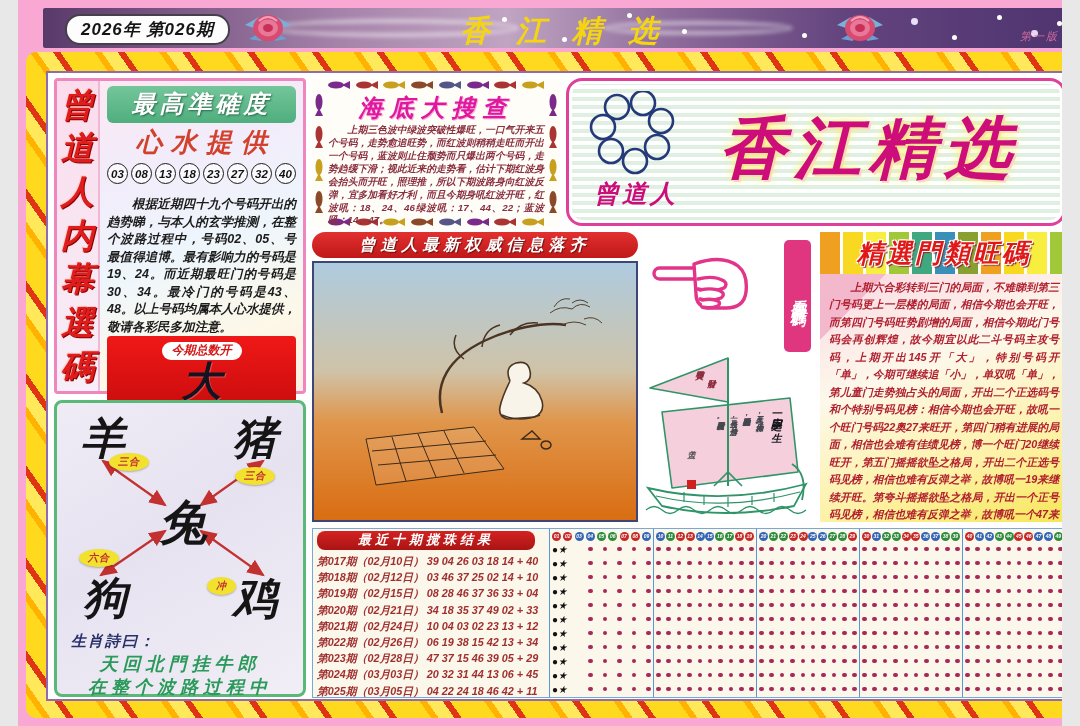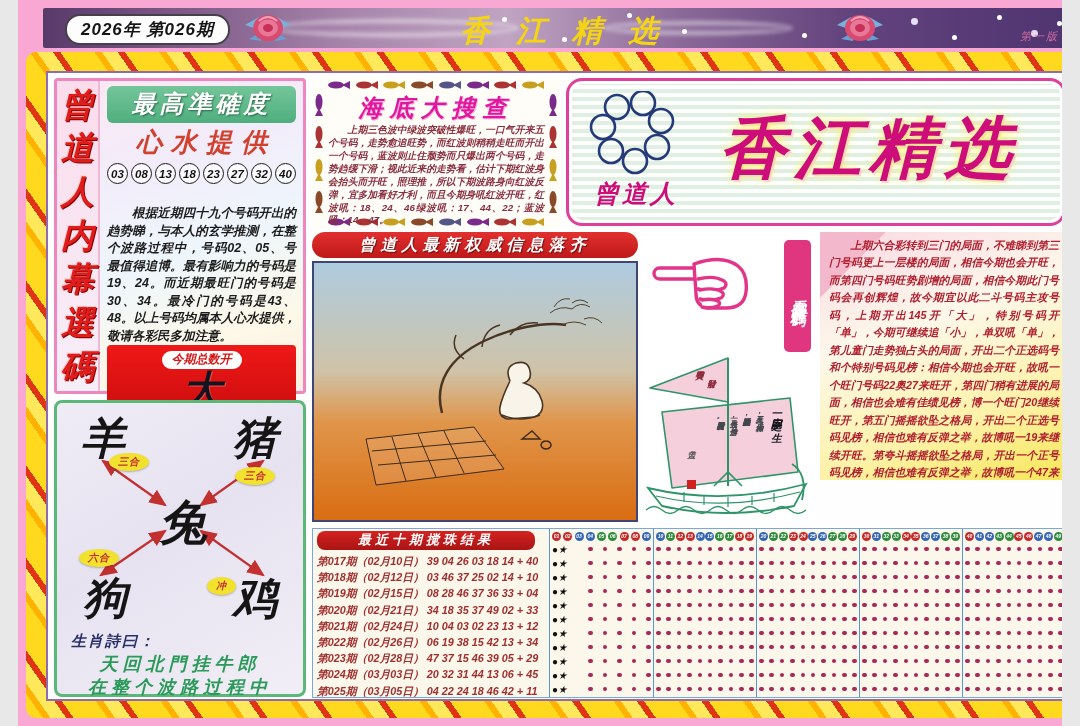--- a/index.html
+++ b/index.html
@@ -41,21 +41,21 @@
     text-shadow:1px 1px 0 #8a0000, -1px -1px 0 #ffd0d0; }
   .insider-content { flex:1; display:flex; flex-direction:column; padding:5px 7px 6px 7px; }
   .acc-banner { background:linear-gradient(180deg,#74c69a,#4fae7d); color:#fff; font-size:24px; font-weight:bold;
     text-align:center; letter-spacing:4px; border-radius:6px; padding:2px 0 3px; text-shadow:1px 1px 2px #2a6a4a; }
   .heart-sub { color:#d2402e; font-size:26px; font-weight:bold; text-align:center; letter-spacing:9px;
     margin-top:2px; text-indent:9px; }
   .lucky-row { display:flex; justify-content:center; gap:3px; margin:3px 0 2px; }
   .num-circle { width:21px; height:21px; border:1.6px solid #1a1a1a; border-radius:50%; font-size:11.5px;
     font-weight:bold; color:#111; display:flex; align-items:center; justify-content:center; background:rgba(255,255,255,.65); }
   .insider-body { font-size:12.5px; font-weight:bold; color:#1c1c1c; line-height:1.4; text-align:justify;
-    text-indent:2em; margin-top:19px; }
+    text-indent:2em; margin-top:10px; }
   .red-boxes { display:flex; gap:6px; margin-top:auto;flex-direction:column; }
   .red-box { flex:1; background:linear-gradient(180deg,#f01818,#cc0d0d); border-radius:4px; text-align:center;
     padding:4px 2px 2px; height:68px; }
   .red-box .pill { display:inline-block; background:#fff; color:#d41616; font-size:12px; font-weight:bold;
     border-radius:10px; padding:0px 10px 1px; }
   .red-box .big-char { font-size:40px; font-weight:bold; color:#141420; line-height:1.05;
     text-shadow:1px 1px 0 rgba(255,255,255,.25); }
 
   
   .zodiac-box { position:absolute; left:6px; top:327px; width:252px; height:297px;
@@ -492,20 +492,23 @@
         <div class="sail-text main" style="left:128px; top:176px; height:86px;">一字記之曰：生</div>
         <div class="sail-text small" style="left:112px; top:178px; height:82px;">又生三九，天上神仙，</div>
         <div class="sail-text small" style="left:99px; top:180px; height:80px;">猴王跳出兆香炉，</div>
         <div class="sail-text small" style="left:86px; top:182px; height:78px;">一马当先，马游马后，</div>
         <div class="sail-text small" style="left:73px; top:184px; height:76px;">反转三四有马致。</div>
         <div class="signature" style="left:44px; top:212px;">曾道人</div>
         <div class="seal" style="left:45px; top:248px;"></div>
       </div>
 
       <div class="hot-box">
+        <div class="hot-title">
+          <span>精選門類旺碼</span>
+        </div>
         <div class="hot-body">上期六合彩转到三门的局面，不难睇到第三门号码更上一层楼的局面，相信今期也会开旺，而第四门号码旺势剧增的局面，相信今期此门号码会再创辉煌，故今期宜以此二斗号码主攻号码，上期开出145开「大」，特别号码开「单」，今期可继续追「小」，单双吼「单」，第儿童门走势独占头的局面，开出二个正选码号和个特别号码见榜：相信今期也会开旺，故吼一个旺门号码22奥27来旺开，第四门稍有进展的局面，相信也会难有佳绩见榜，博一个旺门20继续旺开，第五门摇摇欲坠之格局，开出二个正选号码见榜，相信也难有反弹之举，故博吼一19来继续开旺。第夸斗摇摇欲坠之格局，开出一个正号码见榜，相信也难有反弹之举，故博吼一个47来继续开旺。</div>
       </div>
 
       <div class="results">
         <div class="res-left">
           <div class="res-title">最近十期搅珠结果</div>
           <div class="res-rows">
               <div class="res-row">第017期（02月10日） 39 04 26 03 18 14 + 40</div>
               <div class="res-row">第018期（02月12日） 03 46 37 25 02 14 + 10</div>
               <div class="res-row">第019期（02月15日） 08 28 46 37 36 33 + 04</div>

